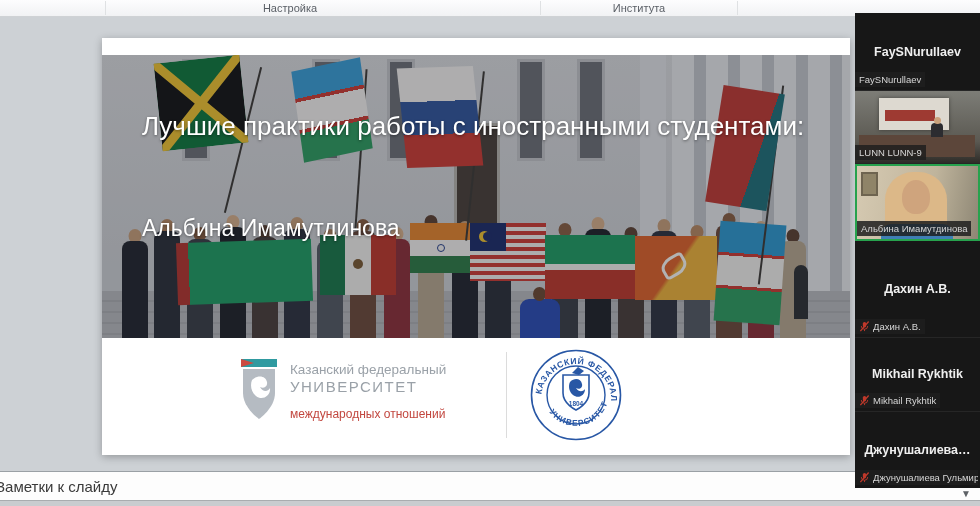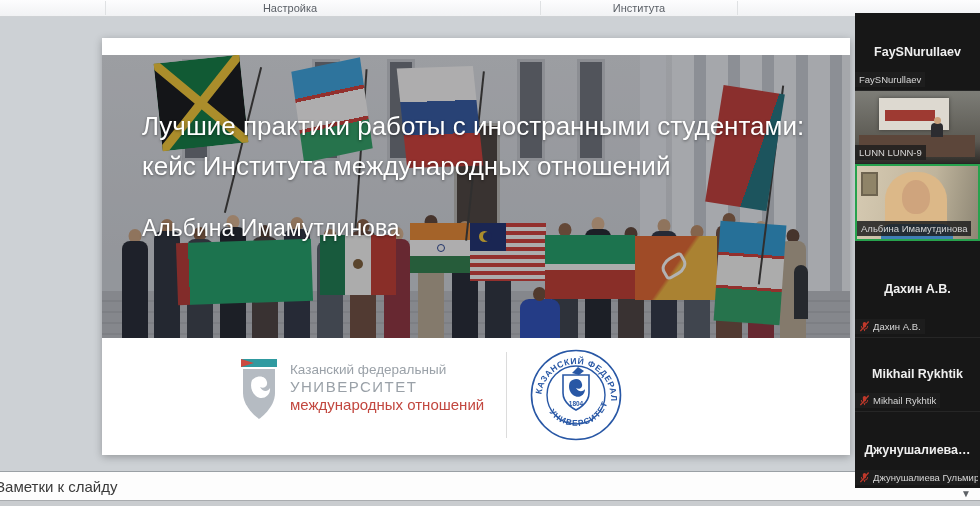--- a/index.html
+++ b/index.html
@@ -41,21 +41,21 @@
   .slide-presenter { position:absolute; left:40px; top:160px; color:#fff; font-size:23px;
     text-shadow:0 1px 3px rgba(0,0,0,.45); z-index:9; }
 
   
   .logoband { position:absolute; left:0; top:300px; width:748px; height:117px; background:#fff; }
   .leftlogo { position:absolute; left:138px; top:20px; display:flex; }
   .leftlogo-text { margin-left:12px; padding-top:4px; }
   .ll1 { font-size:13.5px; color:var(--gray); }
   .ll2 { font-size:15px; color:var(--gray); letter-spacing:1.5px; margin-top:1px; }
   .ll3 { font-size:14px; color:var(--red); font-weight:bold; letter-spacing:1px; margin-top:4px; }
-  .ll4 { font-size:15px; color:var(--red); margin-top:1px; }
+  .ll4 { font-size:12px; color:var(--red); margin-top:12px; }
   .logo-divider { position:absolute; left:404px; top:14px; width:1px; height:86px; background:#dcdcdc; }
 
   
   .sidebar { position:absolute; left:855px; top:13px; width:125px; height:475px; background:#141414; z-index:6;
     display:flex; flex-direction:column; }
   .tile { position:relative; width:125px; border-bottom:1px solid #262626; background:#171717; overflow:hidden; }
   .tile .center-name { position:absolute; inset:0; display:flex; align-items:center; justify-content:center;
     color:#efefef; font-weight:bold; font-size:12.5px; text-align:center; padding:0 4px; }
   .tile .name-label { position:absolute; left:0; bottom:3px; max-width:123px; display:flex; align-items:center; gap:3px;
     background:rgba(30,30,30,.85); color:#d6d6d6; font-size:9.5px; padding:2px 4px; white-space:nowrap; overflow:hidden; }
@@ -228,21 +228,20 @@
     <div class="pole" style="left:258px;top:14px;height:160px;transform:rotate(4deg);"></div>
     <div class="flag" style="left:195px;top:9px;width:70px;height:92px;background:linear-gradient(#3aa0d8 0 30%,#cf3b33 30% 34%,#f6f4f0 34% 64%,#cf3b33 64% 68%,#2f9e60 68%);transform:rotate(-8deg) skewY(-4deg);"></div>
     <div class="pole" style="left:372px;top:16px;height:170px;transform:rotate(6deg);"></div>
     <div class="flag" style="left:300px;top:12px;width:76px;height:100px;background:linear-gradient(#f6f4f0 0 34%,#32569c 34% 67%,#cf3b33 67%);transform:rotate(-6deg) skewY(4deg);"></div>
     <div class="pole" style="left:668px;top:30px;height:200px;transform:rotate(7deg);"></div>
     <div class="flag" style="left:612px;top:34px;width:62px;height:118px;background:linear-gradient(100deg,#c23a33 0 68%,#20707a 68%);transform:rotate(9deg);"></div>
 
     <div class="overlay"></div>
 
     <div class="slide-title" style="top:56px">Лучшие практики работы с иностранными студентами:</div>
-    <div class="slide-title" style="top:96px">кейс Института международных отношений</div>
     <div class="slide-presenter">Альбина Имамутдинова</div>
   </div>
 
   <div class="logoband">
     <div class="leftlogo">
       <svg width="38" height="66" viewBox="0 0 38 66">
         <polygon points="1,1 37,1 37,9 1,9" fill="#2f9aa0"></polygon>
         <polygon points="1,1 14,5 1,9" fill="#cd4b41"></polygon>
         <path d="M3,11 h32 v24 c0,15 -16,26 -16,26 c0,0 -16,-11 -16,-26 z" fill="#b5bbc2"></path>
         <path d="M12,22 c6,-6 14,-4 15,2 c1,5 -4,7 -7,5 c3,6 9,4 10,1 c1,8 -8,13 -14,8 c-5,-4 -6,-11 -4,-16 z" fill="#ffffff"></path>

